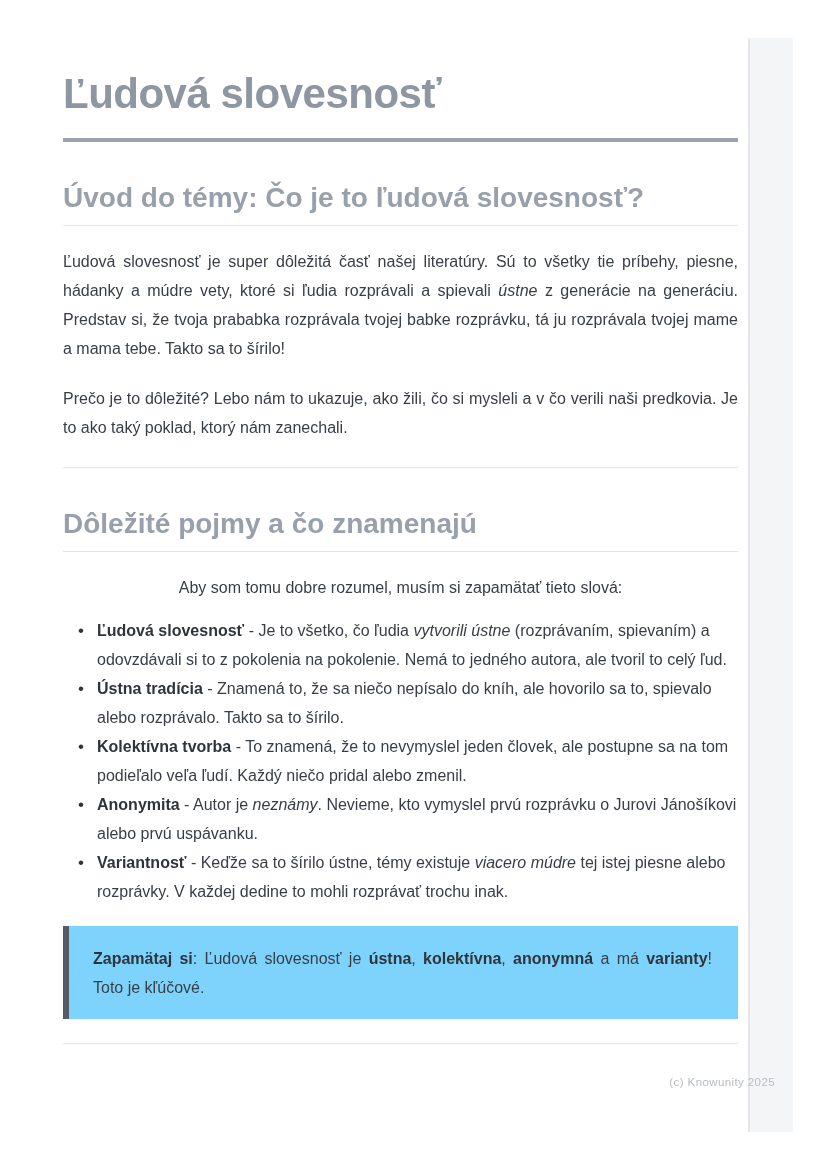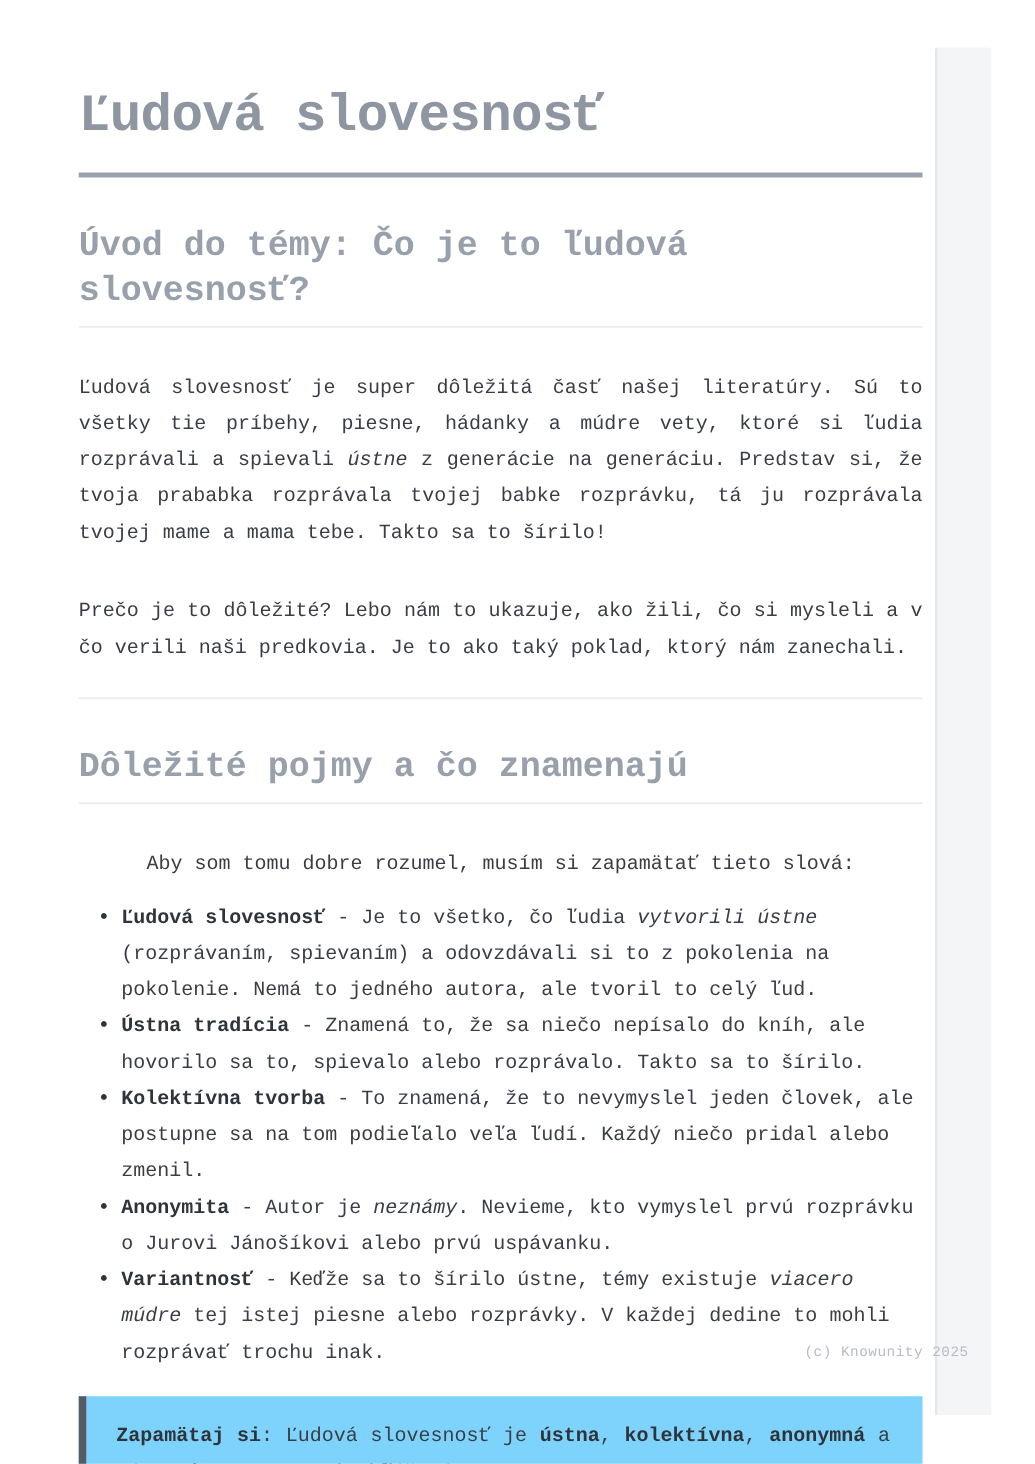--- a/index.html
+++ b/index.html
@@ -4,21 +4,21 @@
 <style>
   * { margin: 0; padding: 0; box-sizing: border-box; }
   html, body { background: #ffffff; }
   body {
     width: 828px; height: 1171px;
     position: relative;
     overflow: hidden;
     font-family: "Liberation Sans", sans-serif;
     color: #393e46;
   }
-  .page { position: relative; width: 788px; height: 1171px; background: #fff; font-family: Liberation Mono, monospace; }
+  .page { position: relative; width: 788px; height: 1171px; background: #fff; }
 
   
   .page-edge {
     position: absolute;
     left: 748px; top: 38px;
     width: 45px; height: 1094px;
     background: #f4f5f7;
     border-left: 2px solid #e4e6e9;
     border-radius: 2px 2px 0 0;
     z-index: 1;
@@ -59,21 +59,21 @@
     background: #e3e5e8;
   }
   .heading-rule { margin-top: 9px; }
   .section-rule { margin-top: 25px; }
   .end-rule { margin-top: 24px; }
 
   p.body-par {
     font-size: 16px;
     line-height: 29px;
     text-align: justify;
-    margin-top: 34px;
+    margin-top: 21px;
     color: #393e46;
   }
   p.intro-par { text-align: center; }
 
   ul.term-list {
     margin-top: 14px;
     list-style: none;
   }
   ul.term-list li {
     position: relative;

